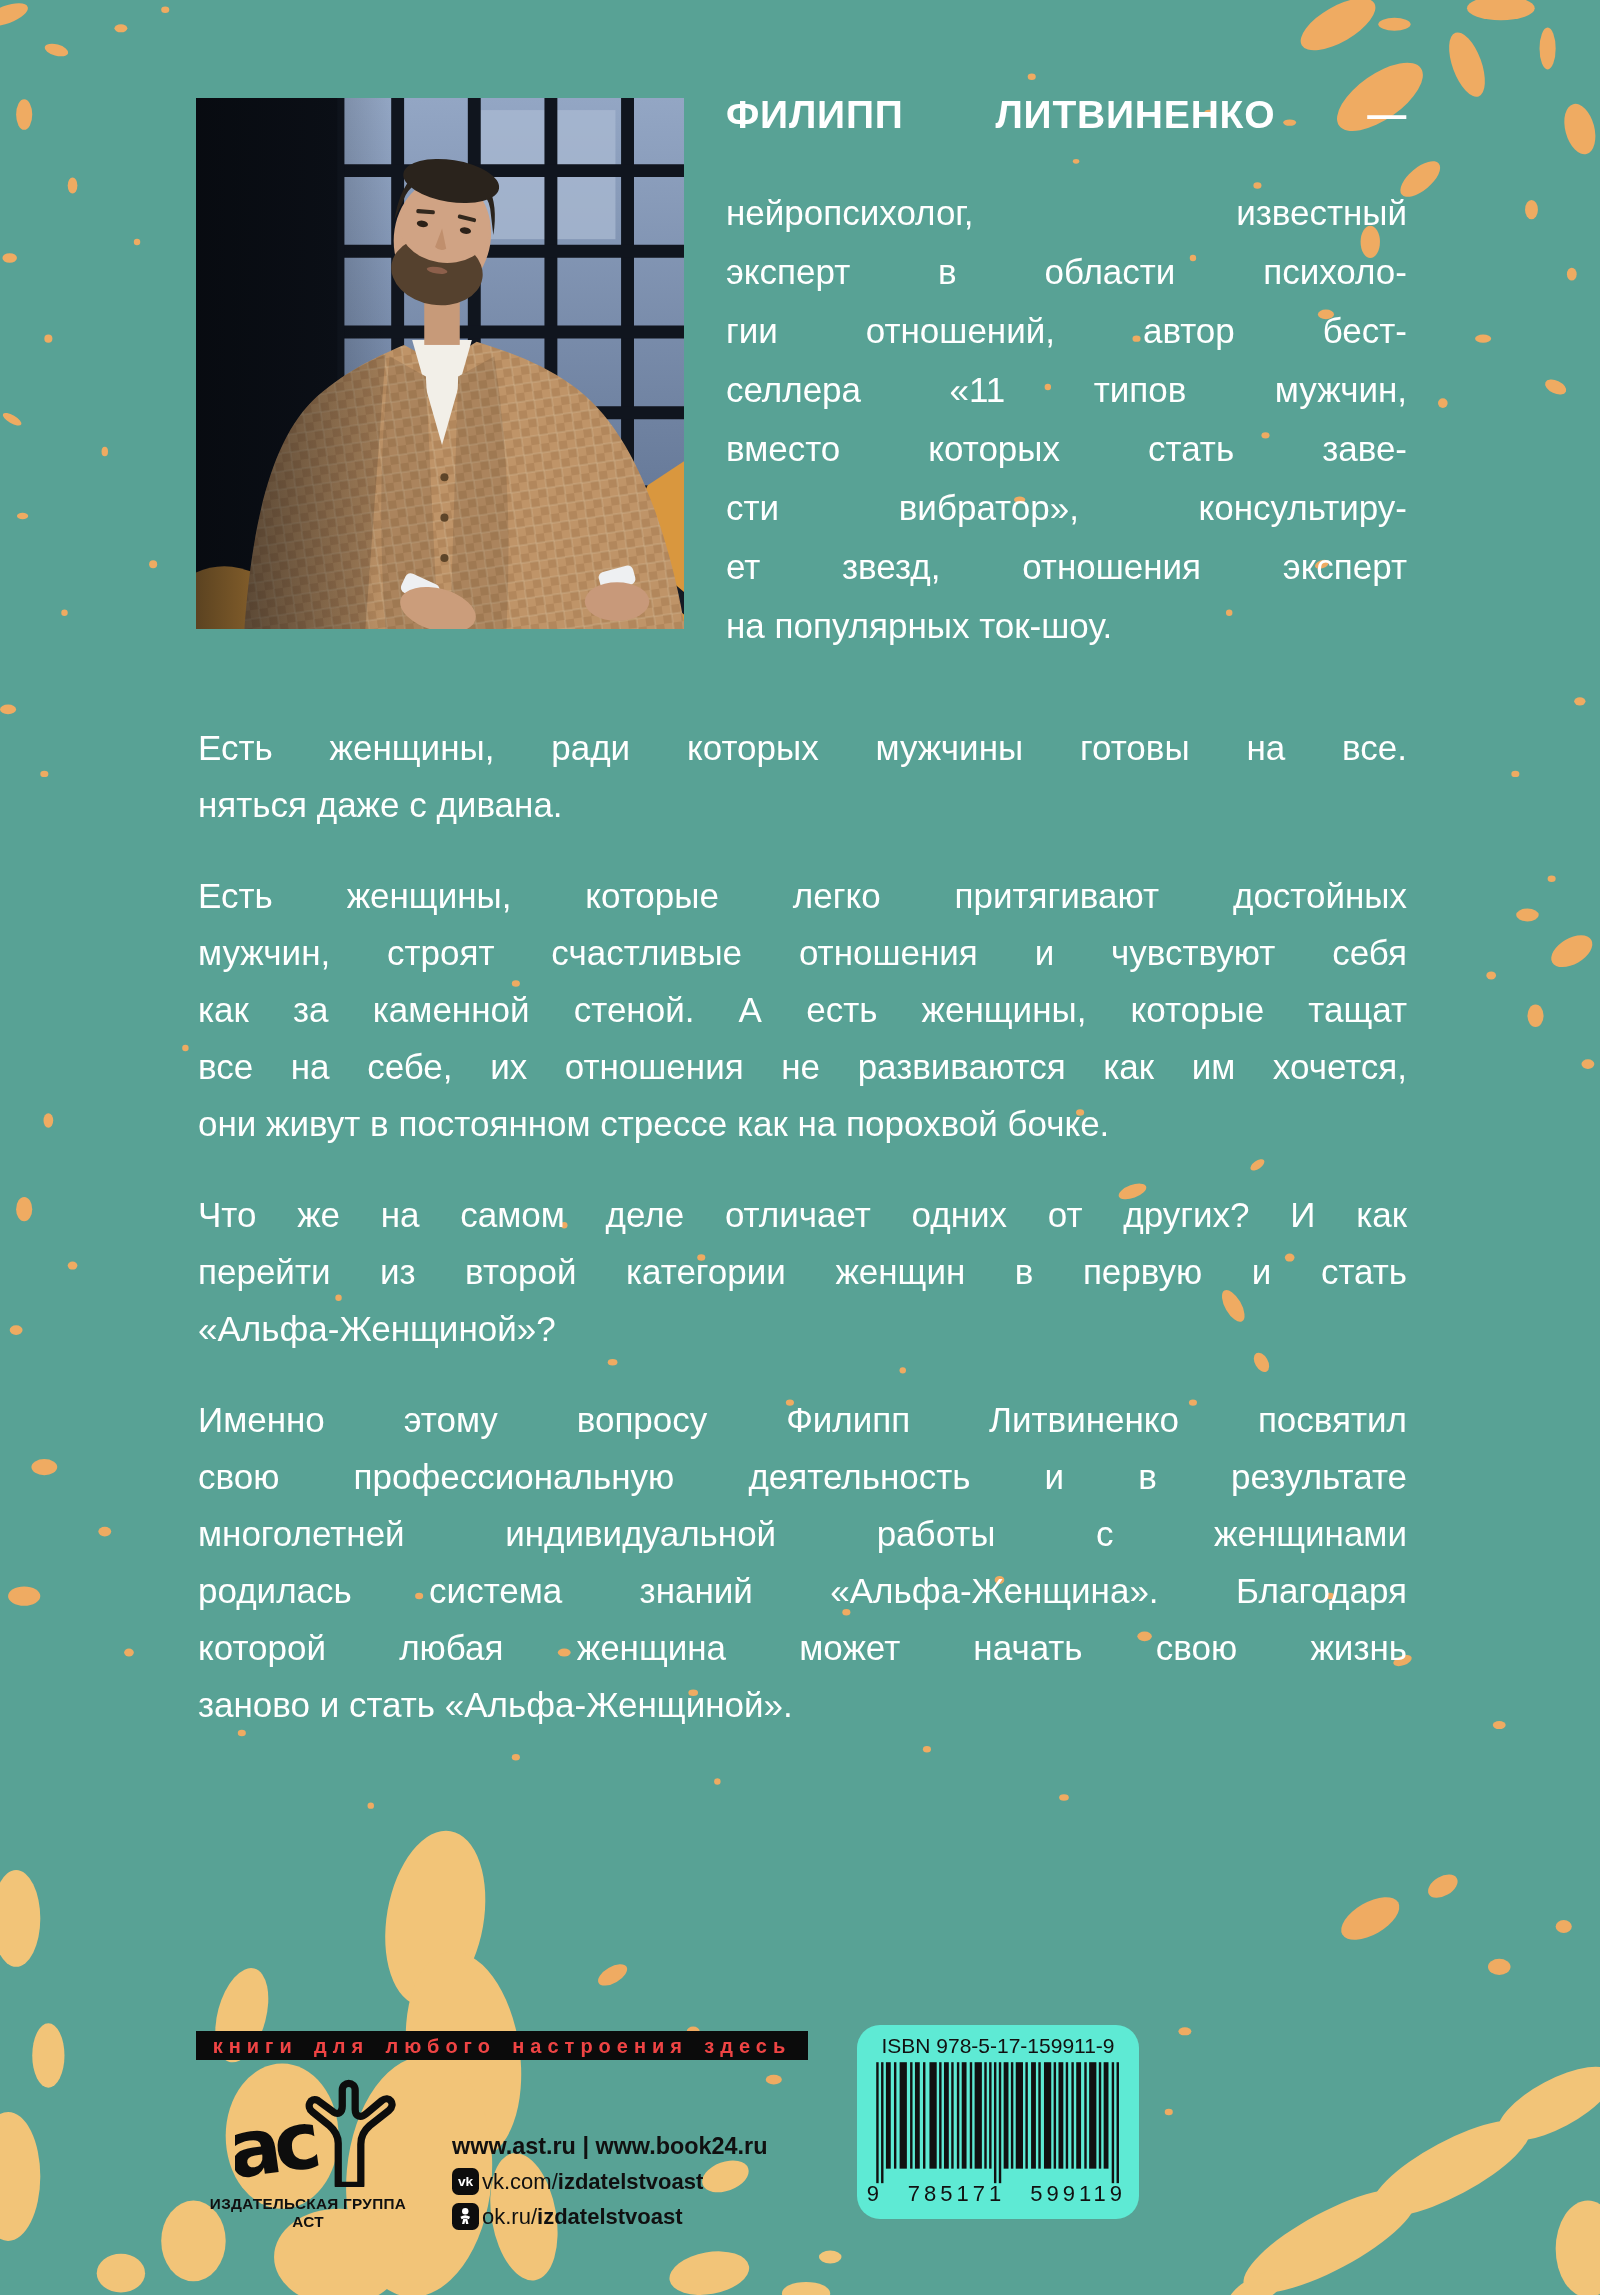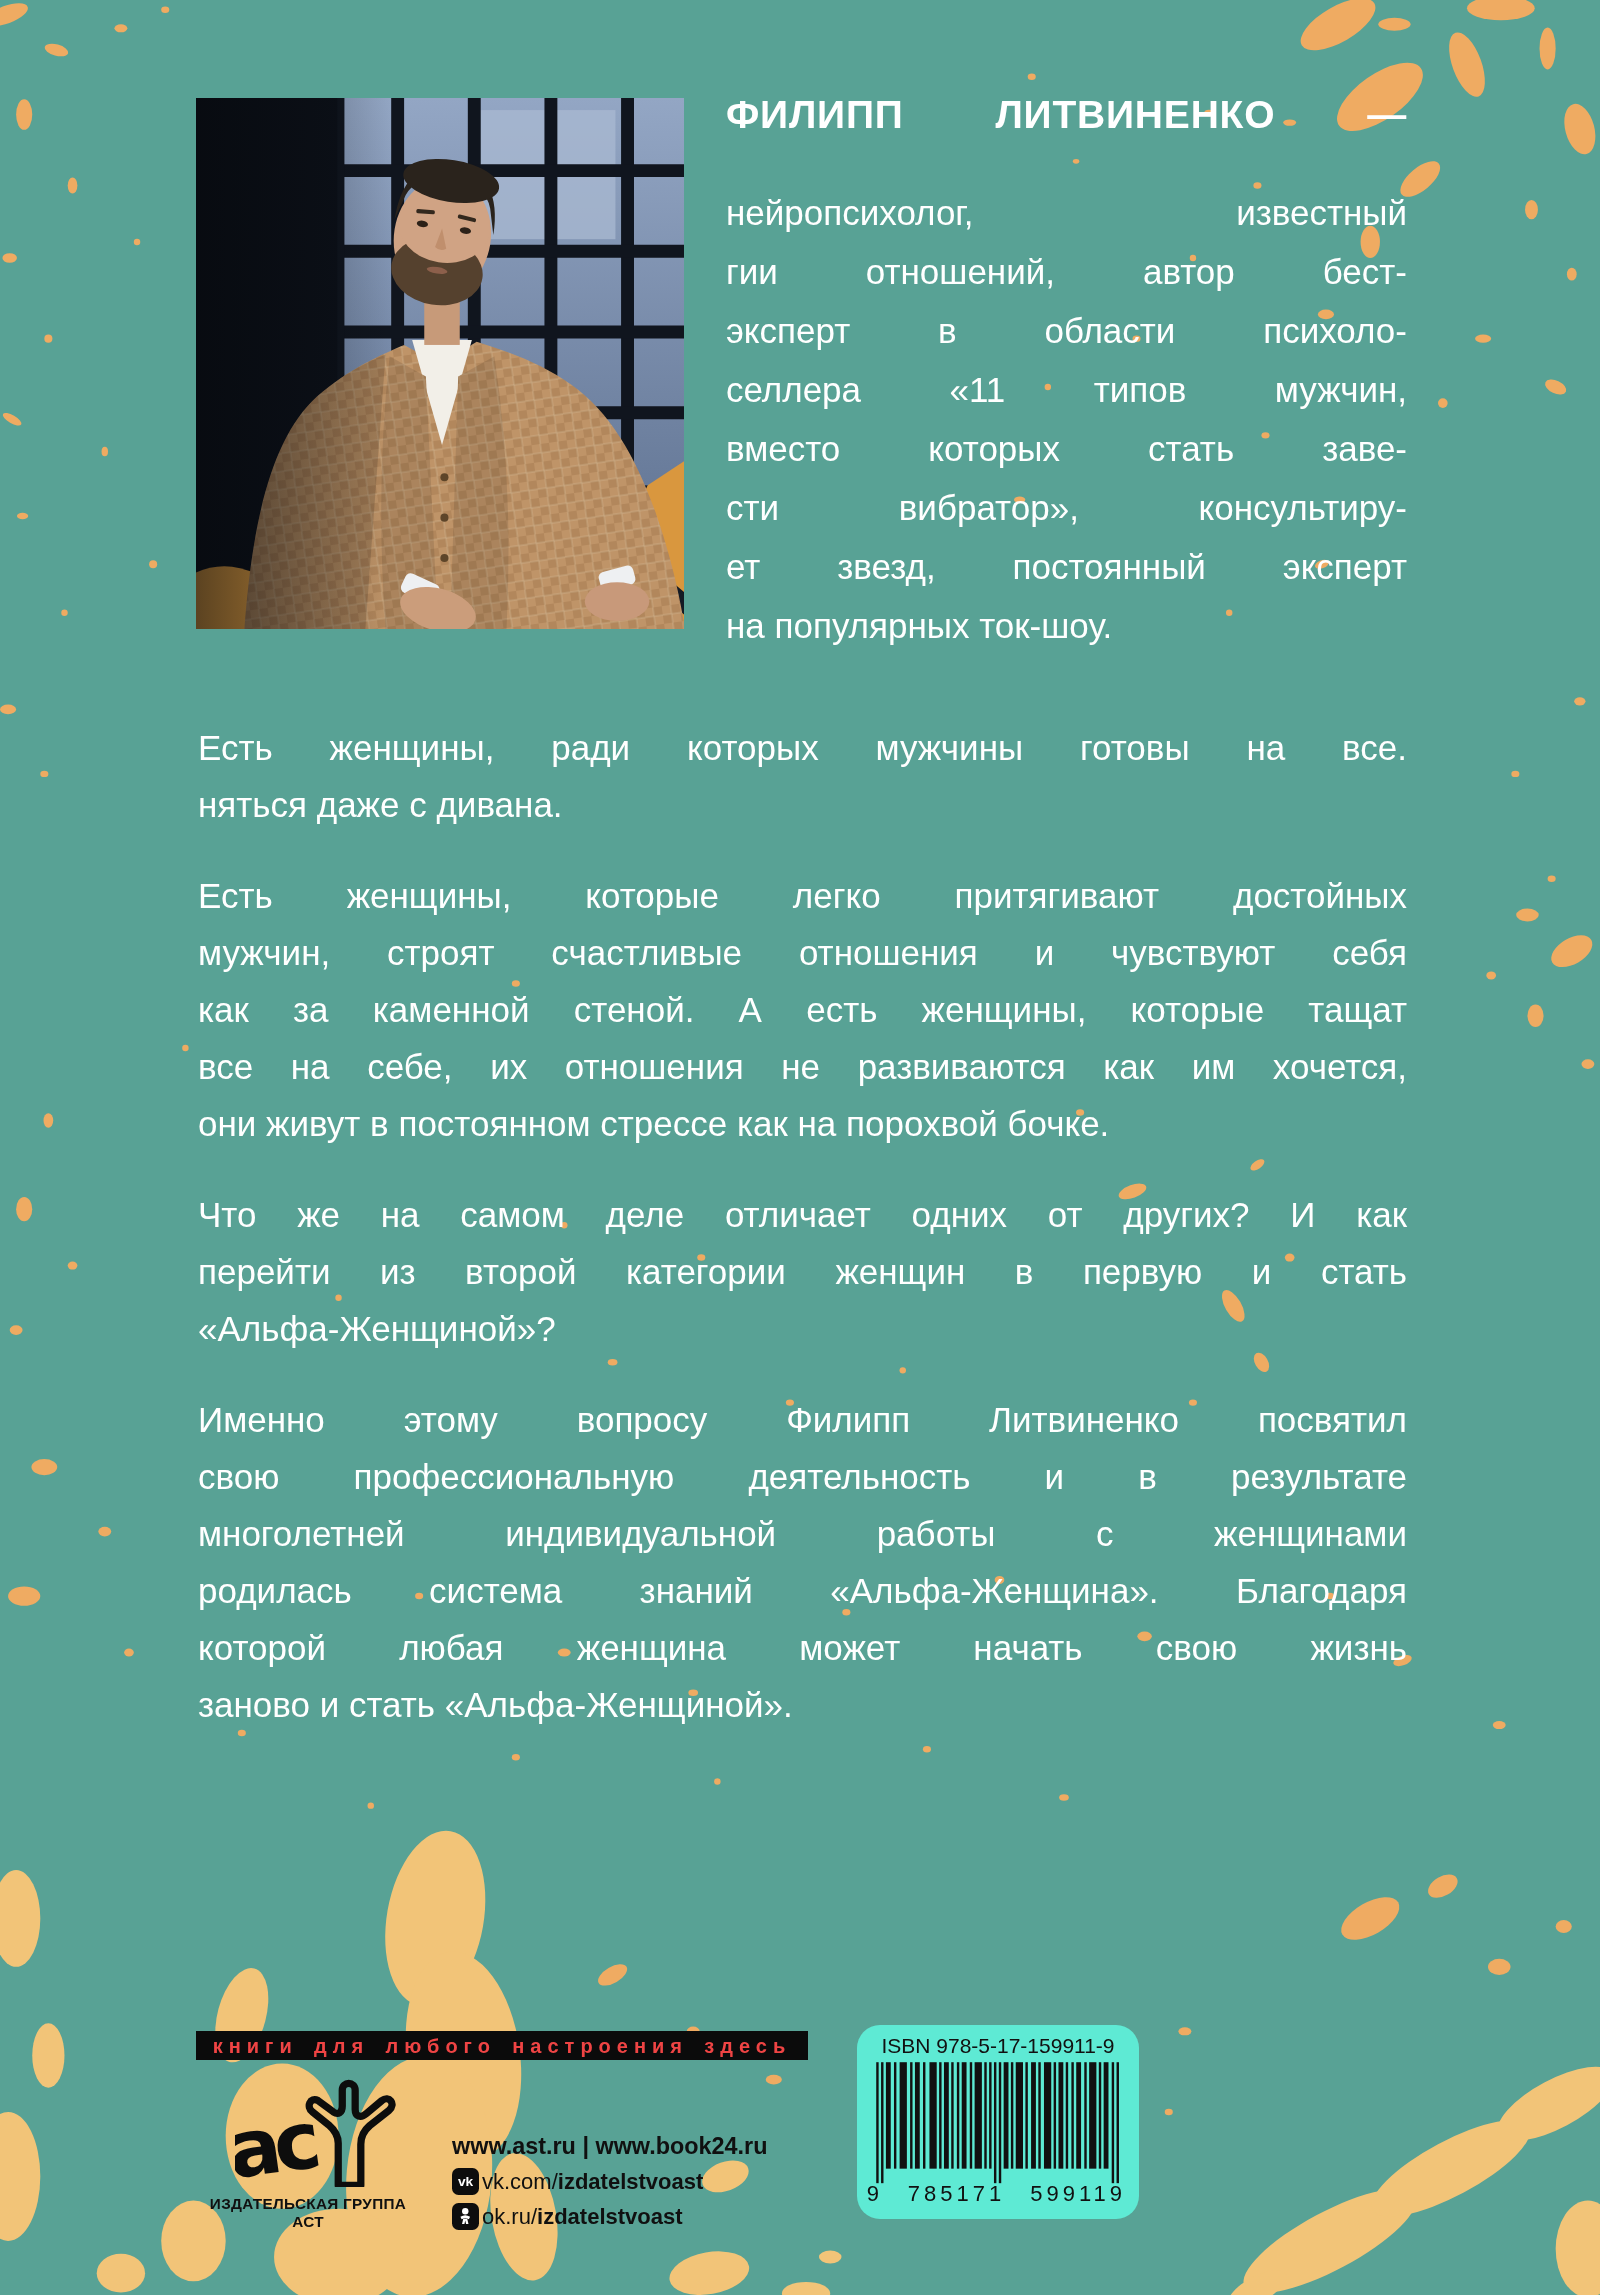--- a/index.html
+++ b/index.html
@@ -253,26 +253,26 @@
       <rect x="500" y="583" width="44" height="24" rx="7" fill="#eef0f2" transform="rotate(-15 522 595)"></rect>
       <ellipse cx="522" cy="624" rx="40" ry="24" fill="#c8997a"></ellipse>
       <rect width="605" height="658" fill="url(#shade)"></rect>
     </svg>
   </div>
 
   <div class="bio">
     <h1>ФИЛИПП ЛИТВИНЕНКО —</h1>
     <div class="bio-lines">
         <div class="jl">нейропсихолог, известный</div>
+        <div class="jl">эксперт в области психоло-</div>
         <div class="jl">гии отношений, автор бест-</div>
-        <div class="jl">эксперт в области психоло-</div>
         <div class="jl">селлера «11 типов мужчин,</div>
         <div class="jl">вместо которых стать заве-</div>
         <div class="jl">сти вибратор», консультиру-</div>
-        <div class="jl">ет звезд, постоянный эксперт</div>
+        <div class="jl">ет звезд, отношения эксперт</div>
         <div class="jl last">на популярных ток-шоу.</div>
       </div>
   </div>
 
   <div class="main-text">
       <div class="para">
         <div class="jl">Есть женщины, ради которых мужчины готовы на все.</div>
         <div class="jl last">няться даже с дивана.</div>
       </div>
       <div class="para">

